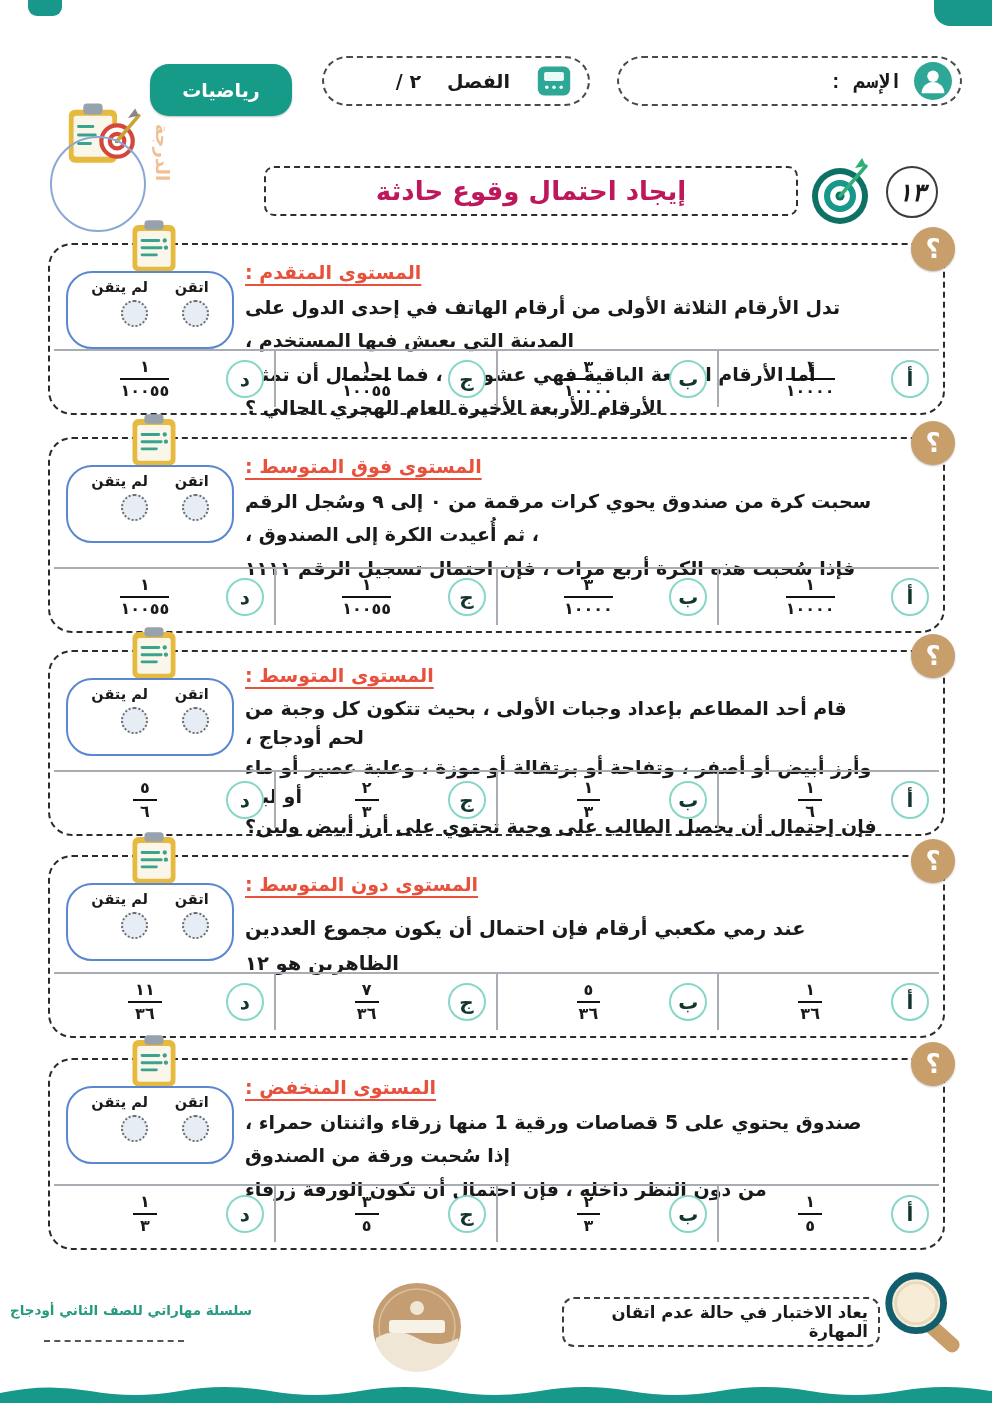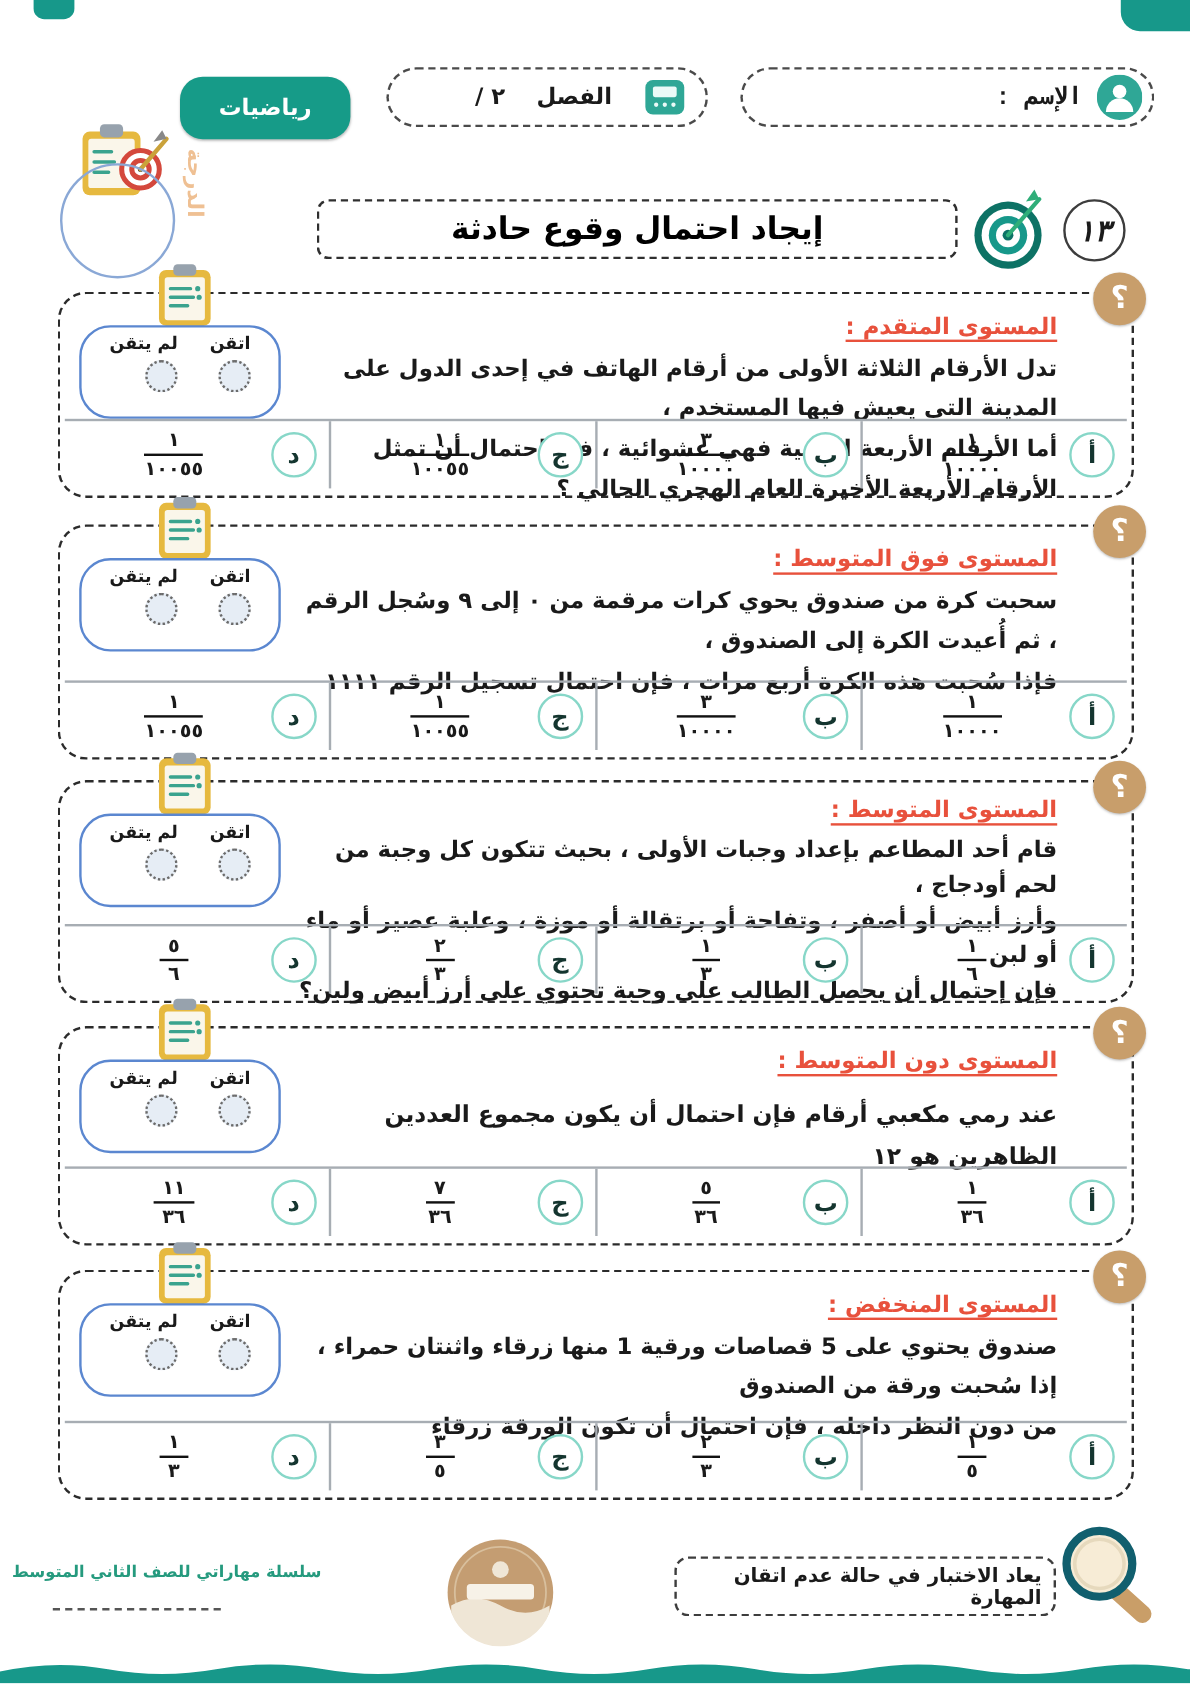--- a/index.html
+++ b/index.html
@@ -24,30 +24,30 @@
   .chapter-value{font-weight:bold;font-size:19px;}
   .subject-badge{position:absolute;top:64px;left:150px;width:142px;height:52px;background:#169b88;border-radius:19px;color:#fff;font-weight:bold;font-size:19px;display:flex;align-items:center;justify-content:center;box-shadow:0 1px 2px rgba(0,0,0,.25);}
   
   .degree-clip{position:absolute;left:66px;top:100px;width:78px;height:70px;}
   .degree-circle{position:absolute;left:50px;top:136px;width:96px;height:96px;border:2px solid #8aa8d6;border-radius:50%;}
   .degree-label{position:absolute;left:120px;top:142px;width:84px;text-align:center;color:#efc093;font-weight:bold;font-size:18px;transform:rotate(90deg);}
   
   .lesson-number{position:absolute;top:166px;right:54px;width:52px;height:52px;border:2px solid #3d3d3d;border-radius:50%;display:flex;align-items:center;justify-content:center;font-size:25px;font-weight:bold;background:#fff;font-style:italic;}
   .target-ico{position:absolute;top:154px;right:112px;width:74px;height:74px;}
   .title-box{position:absolute;top:166px;right:194px;width:534px;height:50px;border:2px dashed #2f2f2f;border-radius:10px;display:flex;align-items:center;justify-content:center;background:#fff;}
-  .title-text{color:#000000;font-weight:bold;font-size:26px;}
+  .title-text{color:#be185d;font-weight:bold;font-size:26px;}
   
   .card{position:absolute;left:48px;width:897px;border:2px dashed #2b2b2b;border-radius:24px;background:#fff;}
   .qmark{position:absolute;top:-18px;left:auto;right:-12px;width:44px;height:44px;background:#c89e6b;border-radius:50%;color:#fff;font-weight:bold;font-size:26px;display:flex;align-items:center;justify-content:center;box-shadow:0 1px 2px rgba(0,0,0,.25);}
   .clip{position:absolute;top:-26px;left:80px;width:48px;height:55px;}
   .mastery{position:absolute;top:26px;left:16px;width:168px;height:78px;border:2.5px solid #5b87d0;border-radius:26px;display:flex;justify-content:space-around;align-items:flex-start;padding:6px 10px 0;background:#fff;}
   .m-col{display:flex;flex-direction:column;gap:5px;}
   .m-label{font-weight:bold;font-size:14.5px;white-space:nowrap;}
   .m-circle{width:27px;height:27px;border:2px dotted #6b6b6b;border-radius:50%;background:#e6edf5;}
-  .q-body{padding:16px 62px 0 195px;text-align:right;}
+  .q-body{padding:16px 62px 0 195px;text-align:left;}
   .level{color:#e8513c;font-weight:bold;font-size:19px;text-decoration:underline;text-decoration-thickness:2px;text-underline-offset:5px;margin-bottom:8px;display:inline-block;}
   .q-line{font-weight:bold;font-size:19px;line-height:1.75;}
   .q-line.big{font-size:19.5px;line-height:1.8;margin-top:8px;}
   .tight .q-line{line-height:1.55;}
   .options{position:absolute;bottom:6px;left:4px;right:4px;height:58px;border-top:2px solid #a7adb3;display:flex;}
   .option{flex:1;display:flex;align-items:center;padding:0 10px;}
   .option:not(:last-child){border-left:2px solid #a7adb3;}
   .opt-letter{width:38px;height:38px;border:2.5px solid #87d7c8;border-radius:50%;background:#fff;display:flex;align-items:center;justify-content:center;font-weight:bold;font-size:20px;color:#14352f;flex:0 0 auto;}
   .opt-value{flex:1;display:flex;justify-content:center;}
   .frac{display:inline-block;text-align:center;font-weight:bold;font-size:16px;line-height:1.25;}
@@ -456,21 +456,21 @@
       <span class="opt-value">
           <span class="frac">
             <span class="num">١</span>
             <span class="den">٣</span>
           </span>
         </span>
     </div>
   </div>
 </section>
 
-<div class="series">سلسلة مهاراتي  للصف الثاني المتوسط</div>
+<div class="series">سلسلة مهاراتي  للصف الثاني أودجاج</div>
 <div class="series-line"></div>
 <svg class="logo">
     <use href="#sym-logo"></use>
   </svg>
 <div class="note-box">يعاد الاختبار في حالة عدم اتقان المهارة</div>
 <svg class="magnifier">
     <use href="#sym-magnifier"></use>
   </svg>
 
 <svg class="bottom-wave" viewBox="0 0 992 22" preserveAspectRatio="none">

